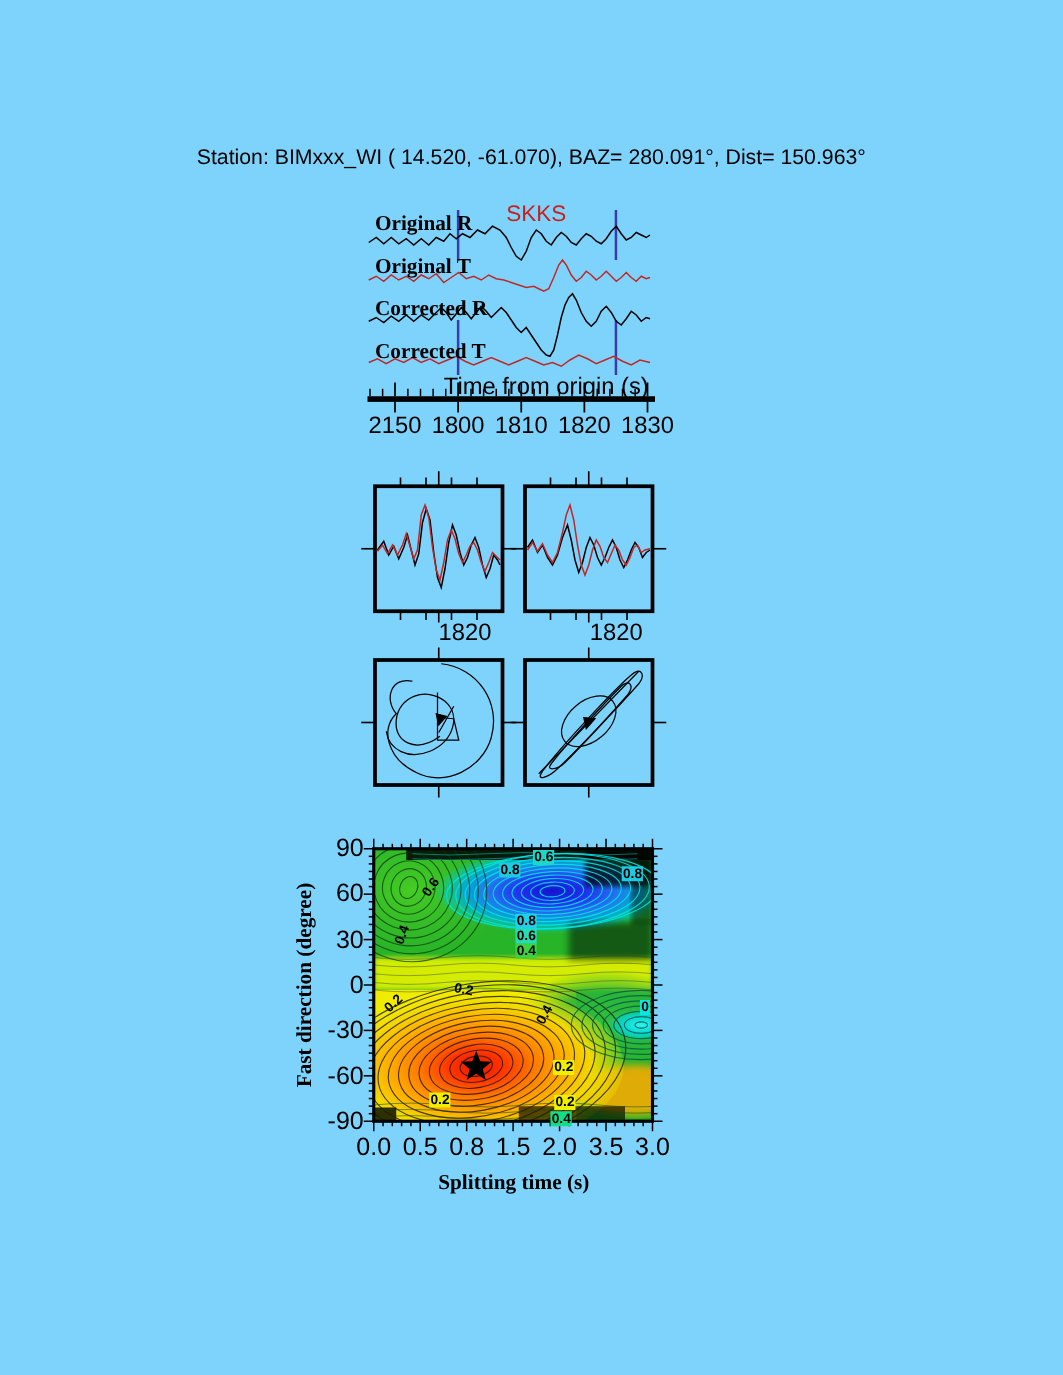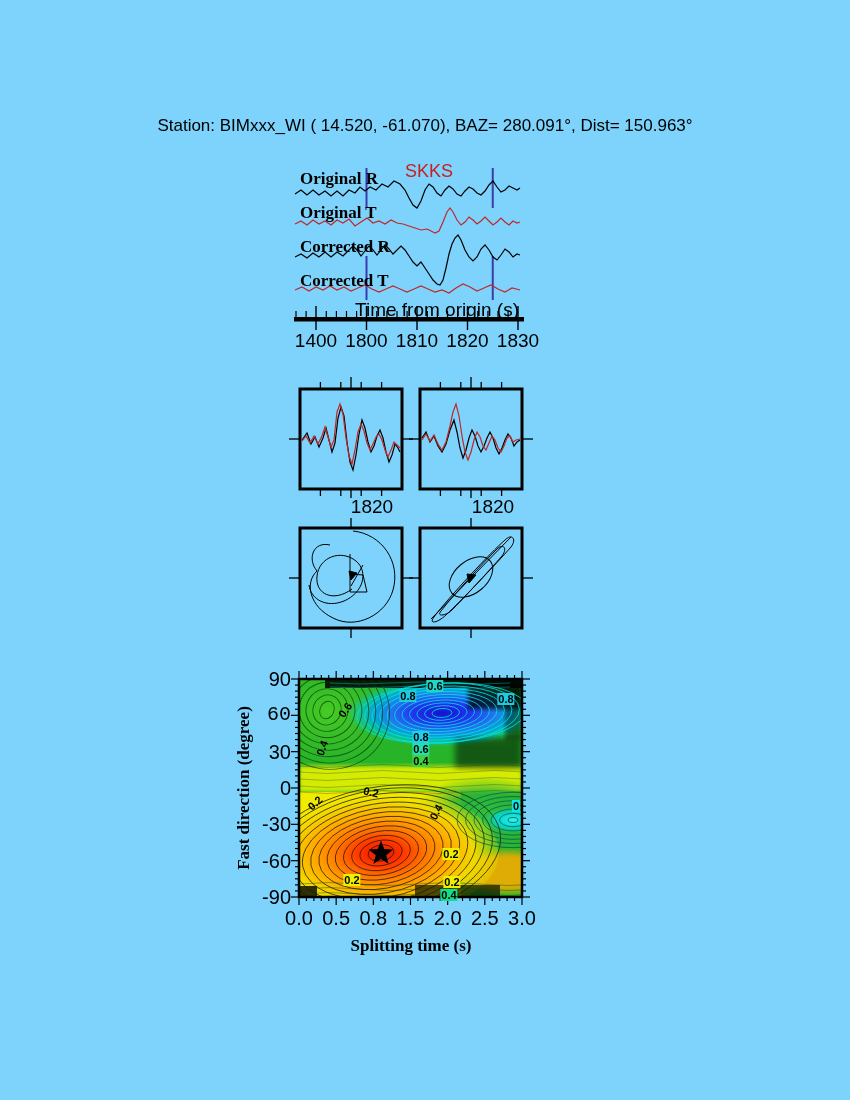--- a/index.html
+++ b/index.html
@@ -399,34 +399,34 @@
 
   <div class="t s19 c" style="left:437px;top:300px;">Time from origin (s)</div>
 
   <div class="t s19 c" style="left:372px;top:497px;">1820</div>
   <div class="t s19 c" style="left:493px;top:497px;">1820</div>
 
   <div class="t serifb s17 ylab" style="left:244px;top:788px;">Fast direction (degree)</div>
   <div class="t serifb s17 c" style="left:411px;top:937px;">Splitting time (s)</div>
 
 
-<div class="t s19 c" style="left:316px;top:331px;">1400</div>
+<div class="t s19 c" style="left:316px;top:331px;">2150</div>
     <div class="t s19 c" style="left:366.5px;top:331px;">1800</div>
     <div class="t s19 c" style="left:417px;top:331px;">1810</div>
     <div class="t s19 c" style="left:467.5px;top:331px;">1820</div>
     <div class="t s19 c" style="left:518px;top:331px;">1830</div>
     <div class="t s20 c" style="left:299px;top:907px;">0.0</div>
     <div class="t s20 c" style="left:336.165px;top:907px;">0.5</div>
     <div class="t s20 c" style="left:373.33px;top:907px;">0.8</div>
     <div class="t s20 c" style="left:410.495px;top:907px;">1.5</div>
     <div class="t s20 c" style="left:447.65999999999997px;top:907px;">2.0</div>
-    <div class="t s20 c" style="left:484.825px;top:907px;">2.5</div>
+    <div class="t s20 c" style="left:484.825px;top:907px;">3.5</div>
     <div class="t s20 c" style="left:521.99px;top:907px;">3.0</div>
     <div class="t s20 ytick" style="top:668px;">90</div>
-    <div class="t s20 ytick" style="top:704.333px;font-family:Liberation Mono, monospace;">60</div>
+    <div class="t s20 ytick" style="top:704.333px;">60</div>
     <div class="t s20 ytick" style="top:740.6659999999999px;">30</div>
     <div class="t s20 ytick" style="top:776.999px;">0</div>
     <div class="t s20 ytick" style="top:813.332px;">-30</div>
     <div class="t s20 ytick" style="top:849.665px;">-60</div>
     <div class="t s20 ytick" style="top:885.998px;">-90</div>
     <div class="lvl" style="left: 435px; top: 686px; background: rgb(31, 215, 201);">0.6</div>
     <div class="lvl" style="left: 408px; top: 696px; background: rgb(31, 201, 224);">0.8</div>
     <div class="lvl" style="left: 506px; top: 699px; background: rgb(31, 201, 224);">0.8</div>
     <div class="lvl" style="left: 345px; top: 710px; transform: translate(-50%, -50%) rotate(-55deg);">0.6</div>
     <div class="lvl" style="left: 322px; top: 748px; transform: translate(-50%, -50%) rotate(-70deg);">0.4</div>

